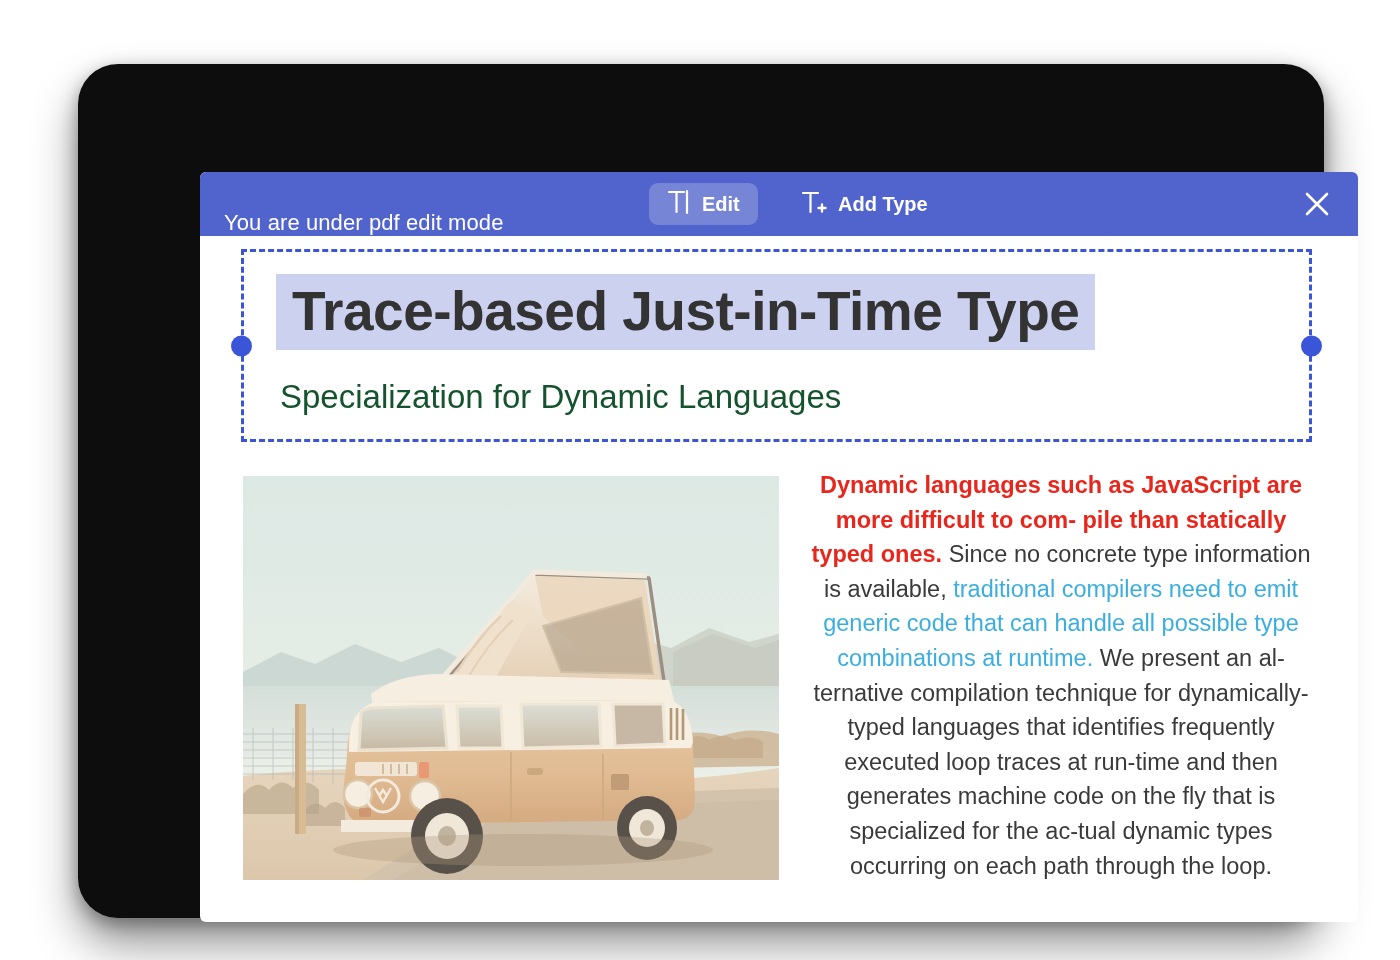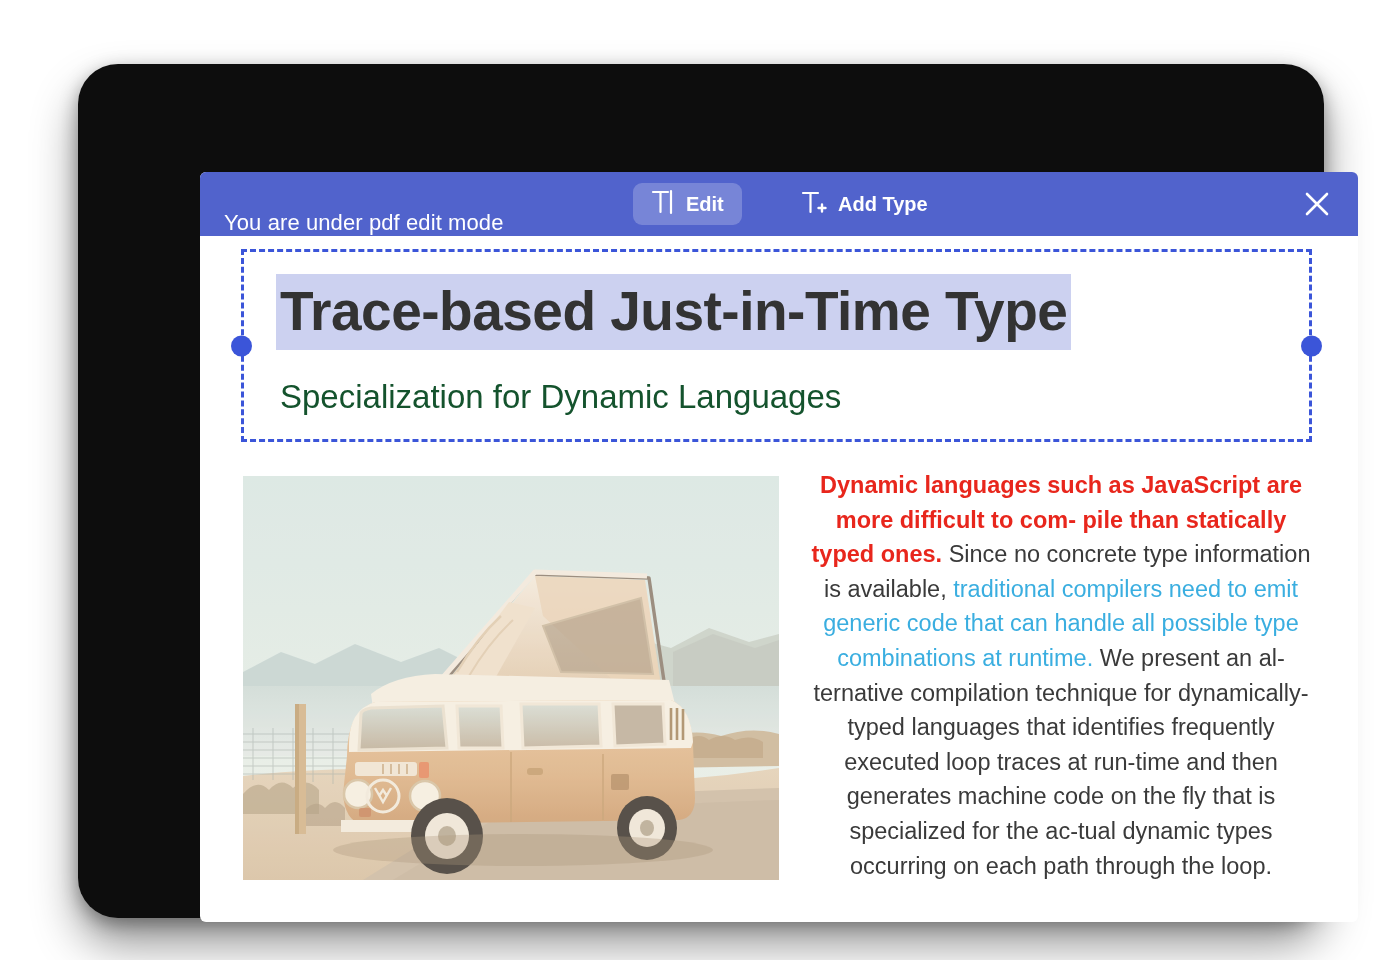--- a/index.html
+++ b/index.html
@@ -74,21 +74,21 @@
     color: #ffffff;
     white-space: nowrap;
     background: transparent;
     border: none;
     font-family: "Liberation Sans", sans-serif;
   }
   .tool-btn.active { background: rgba(255,255,255,0.22); }
   .tool-btn .tool-label { font-size: 20px; font-weight: bold; }
   .tool-icon { display: block; }
 
-  #tool-edit  { position: absolute; left: 433px; top: 11px; }
+  #tool-edit  { position: absolute; left: 449px; top: 11px; }
   #tool-add   { position: absolute; left: 583px; top: 11px; }
 
   #close-button {
     position: absolute;
     right: 22px;
     top: 15px;
     width: 38px;
     height: 38px;
     display: flex;
     align-items: center;
@@ -121,21 +121,21 @@
 
   #doc-title {
     position: absolute;
     left: 32px;
     top: 22px;
     background: #ccd1f0;
     color: #333333;
     font-size: 55px;
     font-weight: bold;
     line-height: 1.38;
-    padding: 0 4px;
+    padding: 0 16px;
     white-space: nowrap;
     letter-spacing: -0.5px;
   }
 
   #doc-subtitle {
     position: absolute;
     left: 36px;
     top: 124px;
     color: #14532d;
     font-size: 33px;

